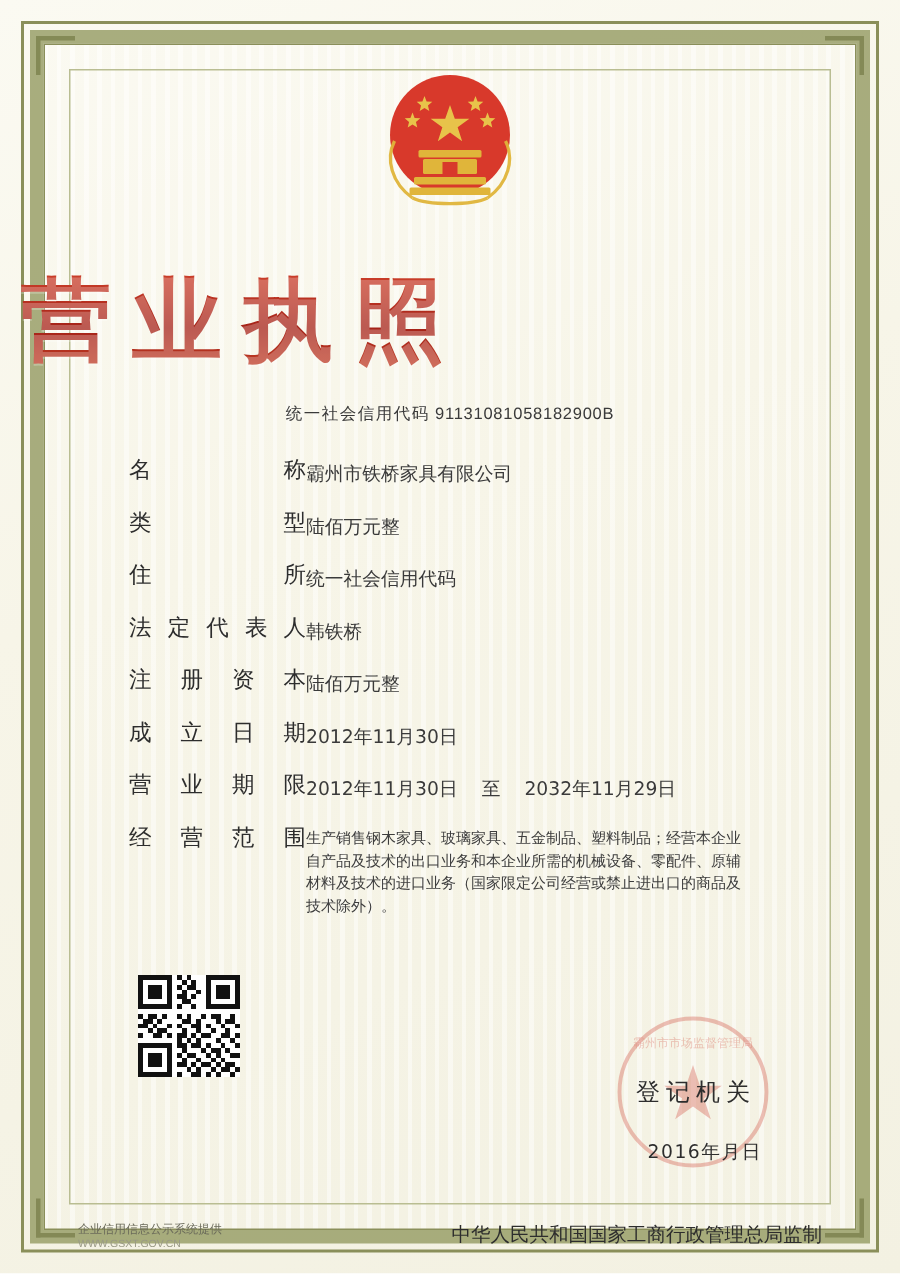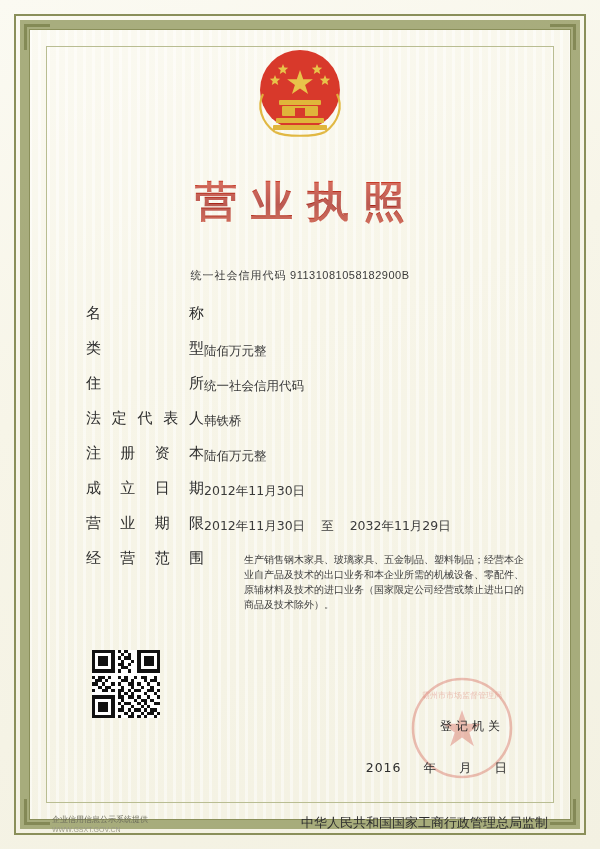--- a/index.html
+++ b/index.html
@@ -85,23 +85,23 @@
     width: 130px;
     height: 106px;
   }
 
   
   .title {
     position: absolute;
     left: 0;
     right: 0;
     top: 174px;
-    text-align: center;
+    text-align: left;
     font-family: "DejaVu Sans", sans-serif;
-    font-size: 42px;
+    font-size: 60px;
     font-weight: bold;
     letter-spacing: 14px;
     text-indent: 14px;
     color: #b8312f;
     background: linear-gradient(180deg, #d4452e 0%, #a52318 55%, #c9452a 100%);
     -webkit-background-clip: text;
     background-clip: text;
     -webkit-text-fill-color: transparent;
     text-shadow: 0 1px 0 rgba(255,255,255,.25);
   }
@@ -150,21 +150,20 @@
     padding-top: 4px;
     font-family: "DejaVu Sans", sans-serif;
   }
   .value.dual { display: flex; gap: 16px; }
   .value.scope {
     font-size: 10px;
     line-height: 15px;
     max-width: 290px;
     padding-top: 3px;
     color: #3d3d3d;
-    margin-left: 40px;
   }
 
   
   .qr {
     position: absolute;
     left: 92px;
     top: 650px;
     width: 68px;
     height: 68px;
     background-color: #fff;
@@ -181,34 +180,33 @@
     border-radius: 50%;
     opacity: .62;
   }
 
   
   .reg-auth {
     position: absolute;
     right: 96px;
     top: 718px;
     font-family: "DejaVu Sans", sans-serif;
-    font-size: 12px;
+    font-size: 16px;
     letter-spacing: 4px;
     color: #2d2d2d;
   }
   .reg-date {
     position: absolute;
     right: 92px;
     top: 760px;
     font-family: "DejaVu Sans", sans-serif;
     font-size: 12.5px;
     color: #2d2d2d;
     letter-spacing: 1px;
     display: flex;
-    gap: 22px;
     align-items: baseline;
   }
 
   
   .footer-left {
     position: absolute;
     left: 52px;
     bottom: 14px;
     font-size: 8px;
     color: #6b6b5a;
@@ -279,20 +277,21 @@
     <span class="code-value">91131081058182900B</span>
   </div>
 
   <div class="fields">
 
     <div class="row">
       <div class="label">
         <span>名</span>
         <span>称</span>
       </div>
+      <div class="value">霸州市铁桥家具有限公司</div>
     </div>
 
     <div class="row">
       <div class="label">
         <span>类</span>
         <span>型</span>
       </div>
       <div class="value">陆佰万元整</div>
     </div>
 

